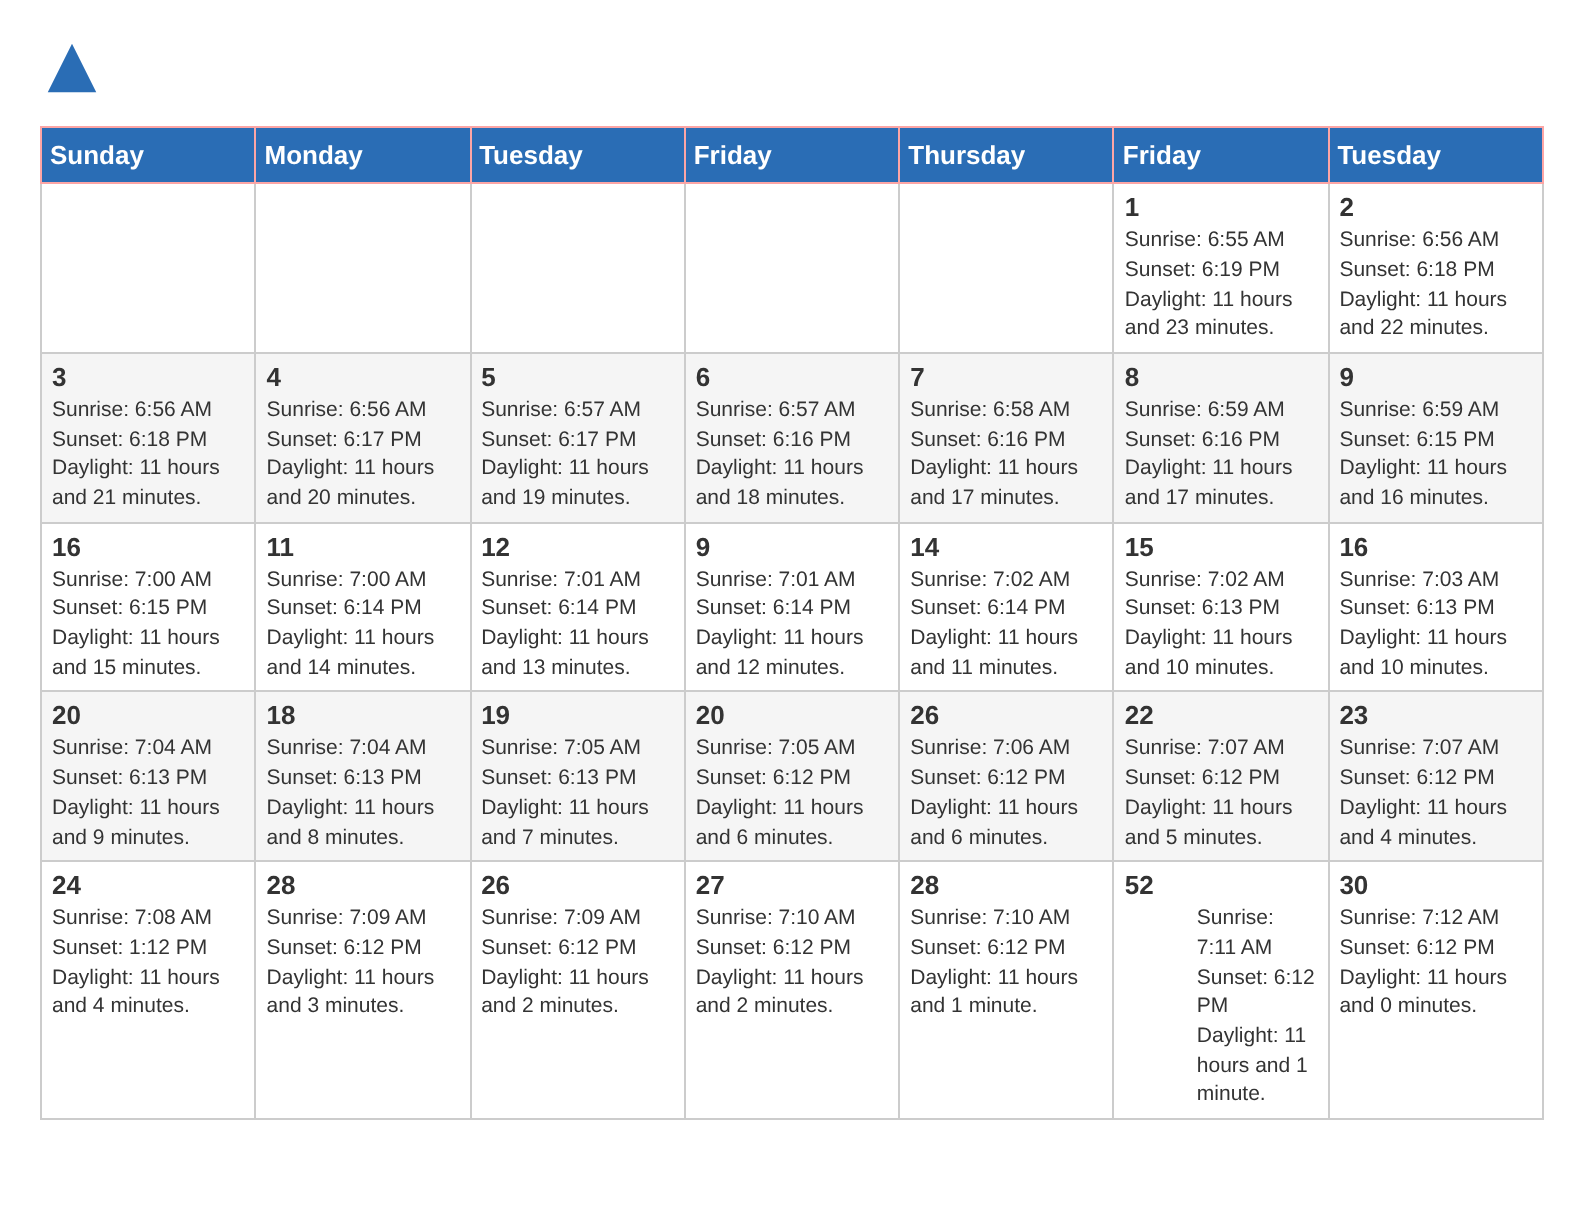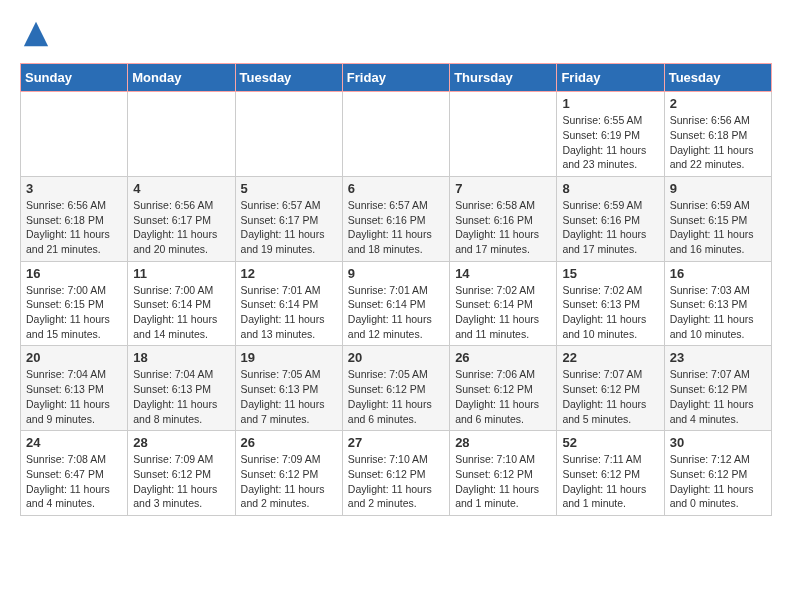--- a/index.html
+++ b/index.html
@@ -267,21 +267,21 @@
           <span class="day-num">23</span>
           <div class="day-info" style="white-space: pre-line;">Sunrise: 7:07 AM
 Sunset: 6:12 PM
 Daylight: 11 hours and 4 minutes.</div>
         </td>
       </tr>
       <tr>
         <td>
           <span class="day-num">24</span>
           <div class="day-info" style="white-space: pre-line;">Sunrise: 7:08 AM
-Sunset: 6:47 PM
+Sunset: 1:12 PM
 Daylight: 11 hours and 4 minutes.</div>
         </td>
         <td>
           <span class="day-num">28</span>
           <div class="day-info" style="white-space: pre-line;">Sunrise: 7:09 AM
 Sunset: 6:12 PM
 Daylight: 11 hours and 3 minutes.</div>
         </td>
         <td>
           <span class="day-num">26</span>
@@ -296,21 +296,21 @@
 Daylight: 11 hours and 2 minutes.</div>
         </td>
         <td>
           <span class="day-num">28</span>
           <div class="day-info" style="white-space: pre-line;">Sunrise: 7:10 AM
 Sunset: 6:12 PM
 Daylight: 11 hours and 1 minute.</div>
         </td>
         <td>
           <span class="day-num">52</span>
-          <div class="day-info" style="white-space: pre-line;">Sunrise: 7:11 AM
+          <div class="day-info" style="white-space: pre-line; margin-left: 36px;">Sunrise: 7:11 AM
 Sunset: 6:12 PM
 Daylight: 11 hours and 1 minute.</div>
         </td>
         <td>
           <span class="day-num">30</span>
           <div class="day-info" style="white-space: pre-line;">Sunrise: 7:12 AM
 Sunset: 6:12 PM
 Daylight: 11 hours and 0 minutes.</div>
         </td>
       </tr>

